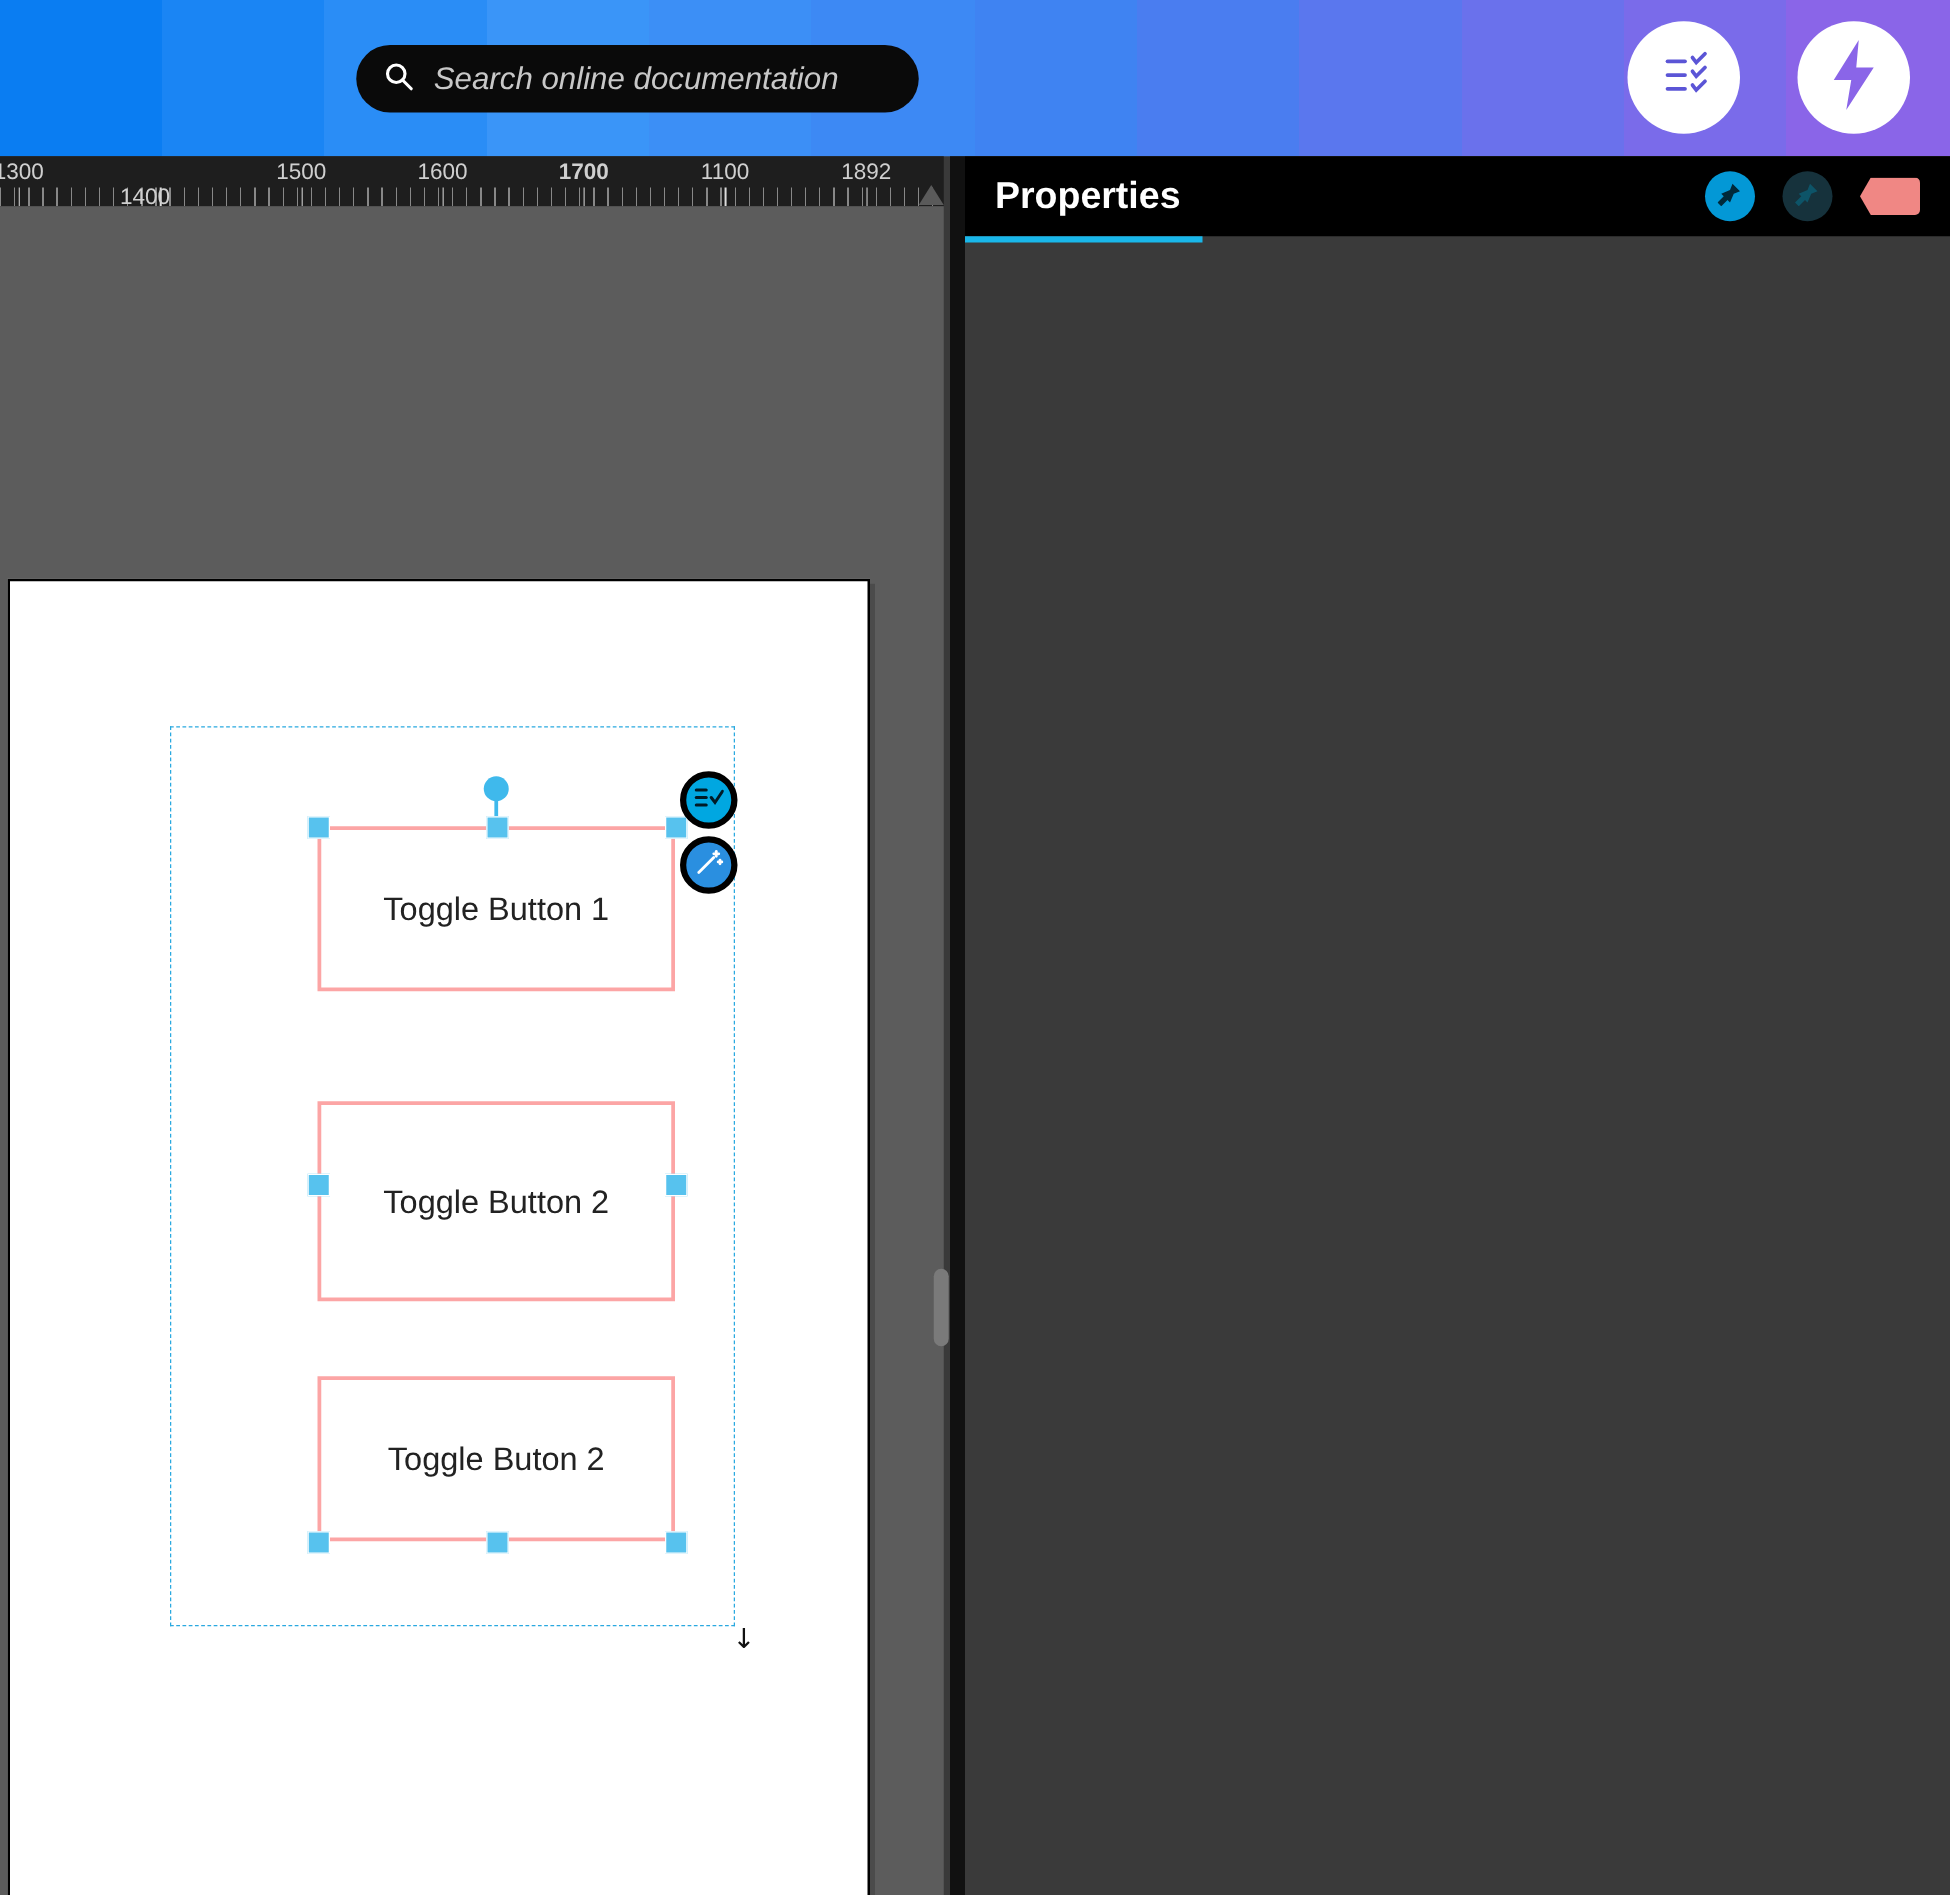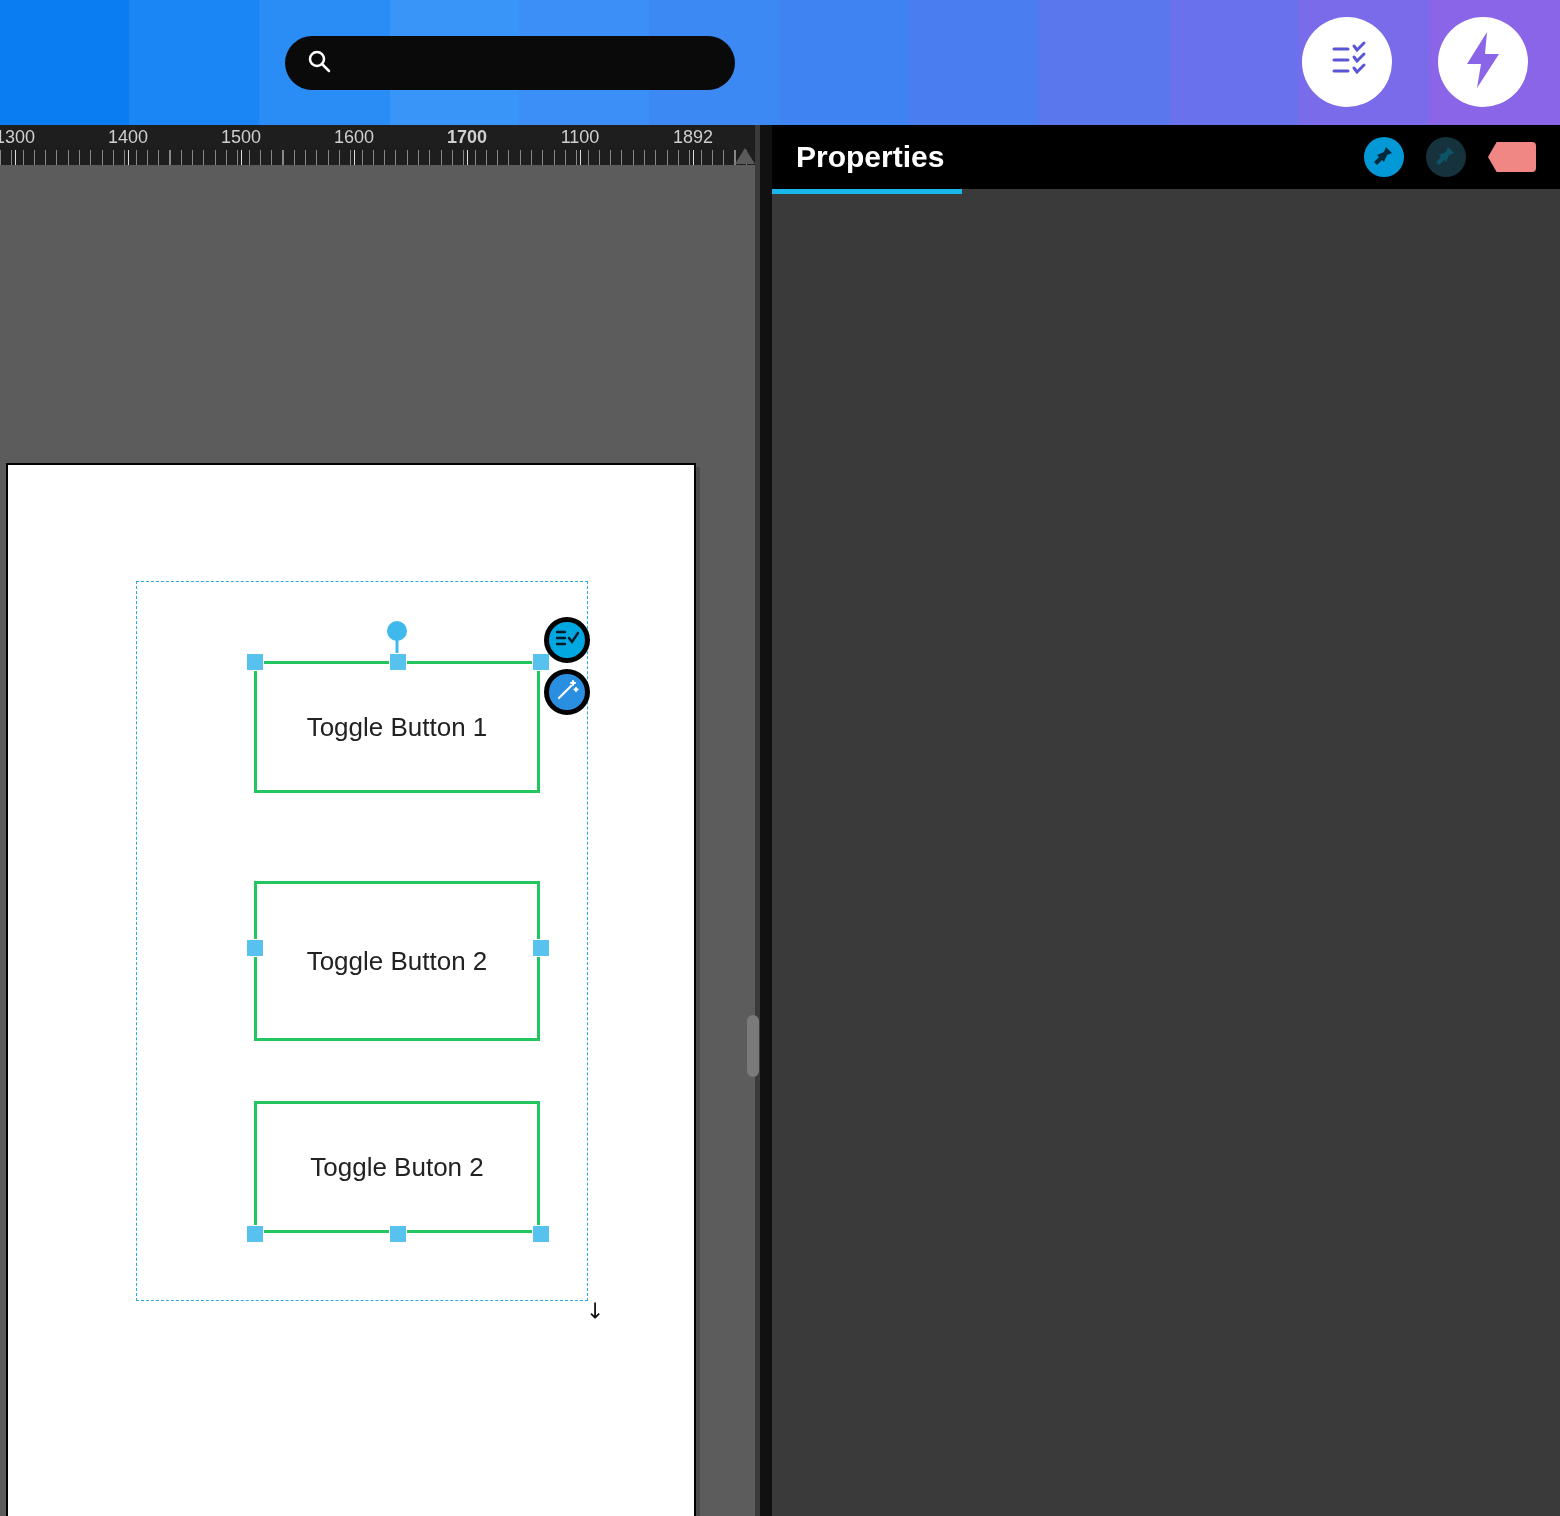--- a/index.html
+++ b/index.html
@@ -74,21 +74,21 @@
   }
   .page {
     position:absolute; left:6px; top:298px; width:690px; height:1055px;
     background:#fff; border:2px solid #000;
     box-shadow: 4px 4px 0 rgba(0,0,0,0.18);
   }
   .group-outline {
     position:absolute; border:1.5px dashed #2aa9e0;
   }
   .toggle-card {
-    position:absolute; background:#fff; border:3px solid #22c55e;
+    position:absolute; background:#fff; border:3px solid #fca5a5;
     display:flex; align-items:center; justify-content:center;
     font-size:26px; color:#222;
   }
   .sel-handle {
     position:absolute; width:18px; height:18px; background:#57c2ee;
     border:1px solid #fff;
   }
   .sel-rotate {
     position:absolute; width:20px; height:20px; border-radius:50%;
     background:#3fb9ec; left:50%; transform:translateX(-50%);
@@ -148,20 +148,21 @@
 <body>
 
 <div class="topbar">
   <div class="search-pill">
     <span>
       <svg width="24" height="24" viewBox="0 0 24 24">
         <circle cx="10" cy="10" r="7" fill="none" stroke="#fff" stroke-width="2.5"></circle>
         <line x1="15" y1="15" x2="22" y2="22" stroke="#fff" stroke-width="2.5" stroke-linecap="round"></line>
       </svg>
     </span>
+    <input type="text" placeholder="Search online documentation" style="">
   </div>
 
   <div class="round-btn checklist">
     <span>
       <svg width="46" height="46" viewBox="0 0 46 46">
         <g stroke="#5b55d6" stroke-width="3" fill="none" stroke-linecap="round">
           <line x1="10" y1="12" x2="24" y2="12"></line>
             <polyline points="30,9 33,13 40,6"></polyline>
           <line x1="10" y1="23" x2="24" y2="23"></line>
             <polyline points="30,20 33,24 40,17"></polyline>
@@ -181,21 +182,21 @@
   </div>
 </div>
 
 <div class="ruler-h">
   <div class="marks"></div>
   <div class="marks-major"></div>
   <div class="ticks" id="ruler-ticks">
       <div class="tick" style="left: 15px;">
         <span>1300</span>
       </div>
-      <div class="tick" style="left: 128px;">
+      <div class="tick" style="left: 116px; margin-top: 20px;">
         <span>1400</span>
       </div>
       <div class="tick" style="left: 241px;">
         <span>1500</span>
       </div>
       <div class="tick" style="left: 354px;">
         <span>1600</span>
       </div>
       <div class="tick" style="left: 467px; font-weight: bold;">
         <span>1700</span>

